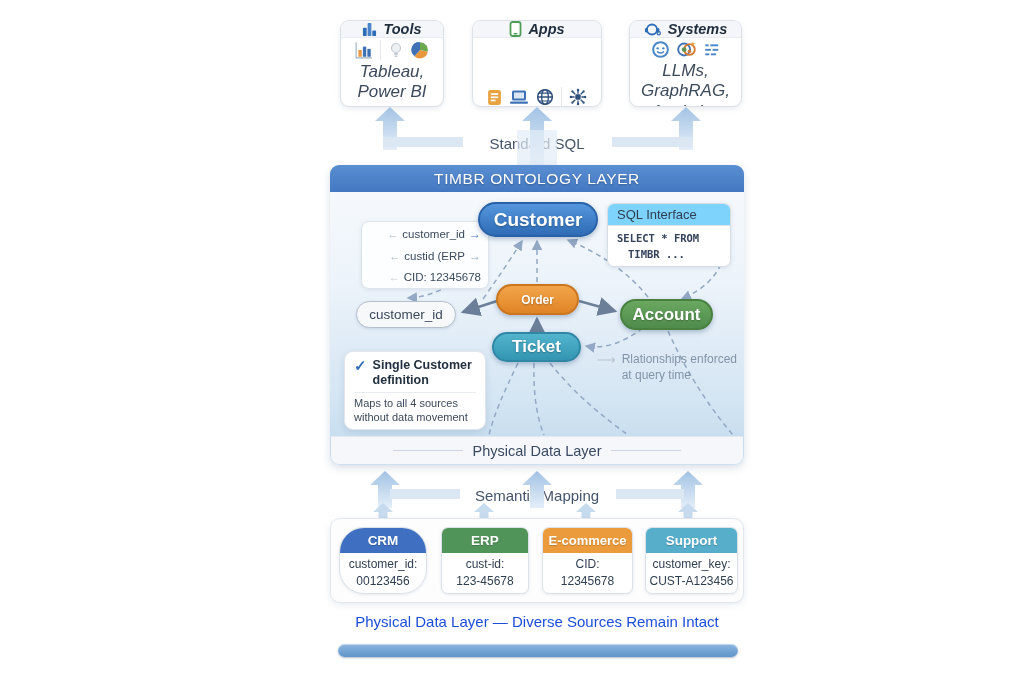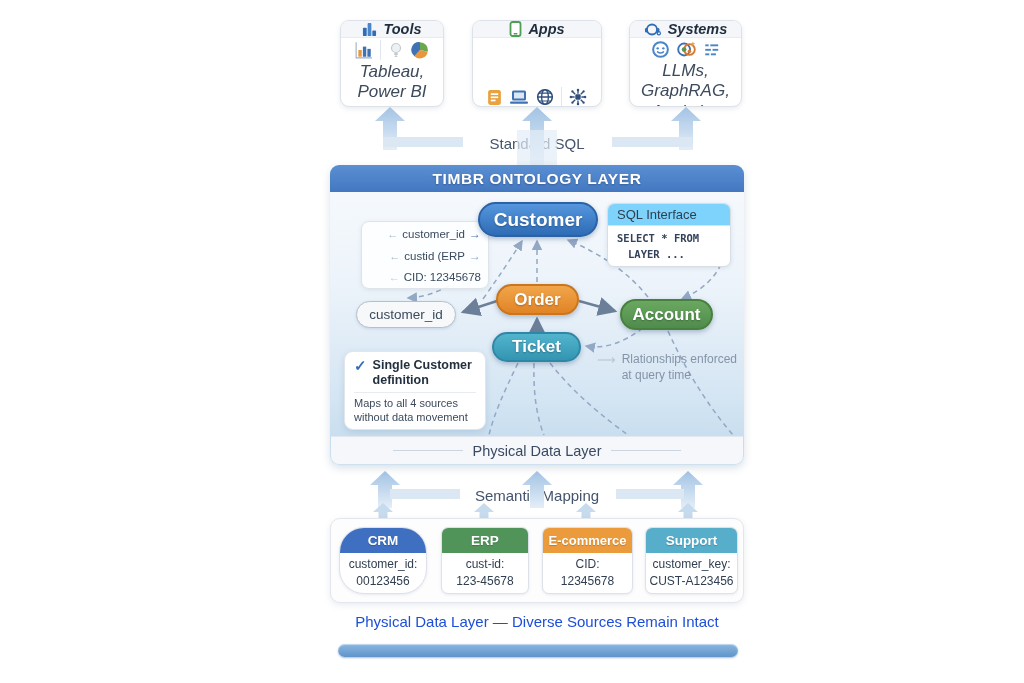--- a/index.html
+++ b/index.html
@@ -24,33 +24,33 @@
   .flow-label { position:absolute; text-align:center; font-size:15px; color:#44546b; }
   .lbl-sql { left:437px; top:135px; width:200px; }
   .lbl-map { left:437px; top:487px; width:200px; }
 
   
   #ontology { position:absolute; left:330px; top:165px; width:414px; height:300px; border-radius:9px;
               box-shadow:0 3px 8px rgba(70,100,140,.20); background:linear-gradient(180deg,#f8fbfe 0%,#ecf3fa 40%,#d4e5f3 78%,#c7ddee 92%,#cde1f0 100%);
               z-index:2; }
   #ontology-header { position:absolute; left:0; top:0; width:100%; height:27px; border-radius:9px 9px 0 0;
               background:linear-gradient(180deg,#5b8fd3,#4377c0); display:flex; align-items:center; justify-content:center;
-              color:#ffffff; font-weight:bold; font-size:15.5px; letter-spacing:.6px; text-shadow:0 1px 2px rgba(0,0,0,.25); }
+              color:#ffffff; font-weight:normal; font-size:15.5px; letter-spacing:.6px; text-shadow:0 1px 2px rgba(0,0,0,.25); }
   #pdl-strip { position:absolute; left:331px; top:436px; width:412px; height:28px; z-index:4;
               background:#f5f7fa; border-top:1px solid #e2e8ef; border-radius:0 0 8px 8px;
               display:flex; align-items:center; justify-content:center; gap:10px; font-size:14.5px; color:#3a4a63; }
   .pdl-line { width:70px; height:1px; background:#ccd6e2; }
 
   
   .pill { position:absolute; z-index:5; display:flex; align-items:center; justify-content:center;
           color:#fff; font-weight:bold; border-radius:999px; text-shadow:0 1px 2px rgba(0,0,0,.28);
           box-shadow:0 2px 5px rgba(50,80,120,.35); }
   .pill-customer { left:478px; top:202px; width:120px; height:35px; font-size:19px;
                    background:linear-gradient(180deg,#5596dd,#2e6cb5); border:2px solid #2a62a8; }
-  .pill-order    { left:496px; top:284px; width:83px; height:31px; font-size:17px;
+  .pill-order    { left:496px; top:284px; width:83px; height:31px; font-size:12px;
                    background:linear-gradient(180deg,#f2a54a,#e08426); border:2px solid #c9761f; }
   .pill-account  { left:620px; top:299px; width:93px; height:31px; font-size:17px;
                    background:linear-gradient(180deg,#6aa861,#4f8c4c); border:2px solid #47803f; }
   .pill-ticket   { left:492px; top:332px; width:89px; height:30px; font-size:17px;
                    background:linear-gradient(180deg,#52b4cd,#3495b2); border:2px solid #2f87a5; }
 
   .pill-field { position:absolute; left:356px; top:301px; width:100px; height:27px; z-index:5;
                 background:#f6f8fa; border:1.5px solid #b6c0cb; border-radius:14px;
                 display:flex; align-items:center; justify-content:center; font-size:13.5px; color:#3c4a5c;
                 box-shadow:0 1px 3px rgba(70,100,140,.18); }
@@ -324,21 +324,21 @@
     <div class="map-row">
       <span class="arrow-l faint">←</span>
       <span>CID: 12345678</span>
     </div>
   </div>
 
   <div id="sql-panel">
     <div class="sql-head">SQL Interface</div>
     <div class="sql-body">
       <div>SELECT * FROM</div>
-      <div class="sql-line2">LAYER ...</div>
+      <div class="sql-line2">TIMBR ...</div>
     </div>
   </div>
 
   <div class="pill pill-customer">Customer</div>
   <div class="pill pill-order">Order</div>
   <div class="pill pill-account">Account</div>
   <div class="pill pill-ticket">Ticket</div>
   <div class="pill-field">customer_id</div>
 
   <div id="single-box">

